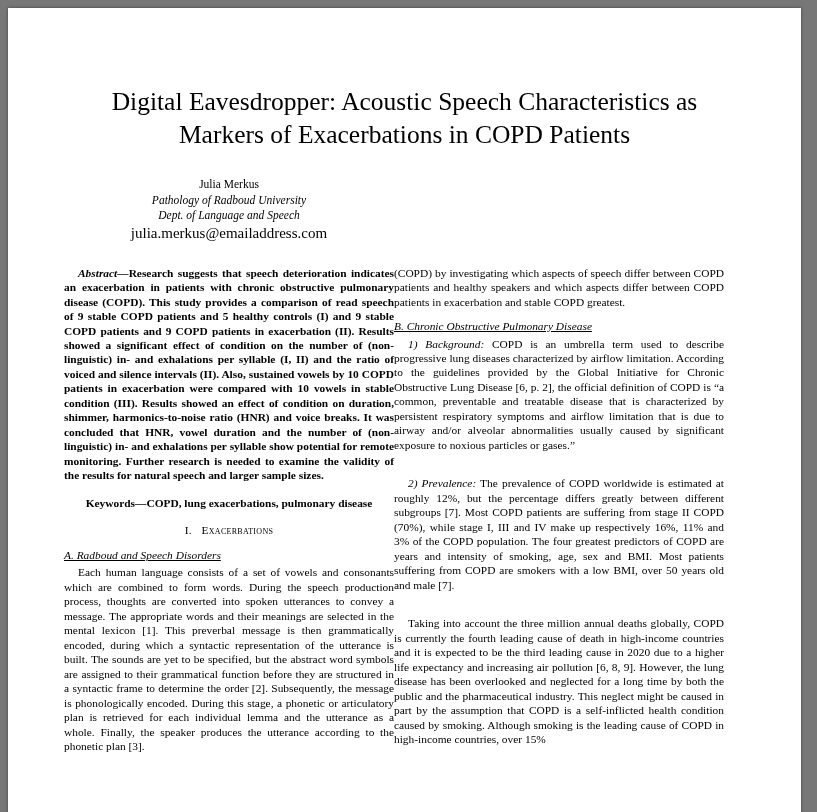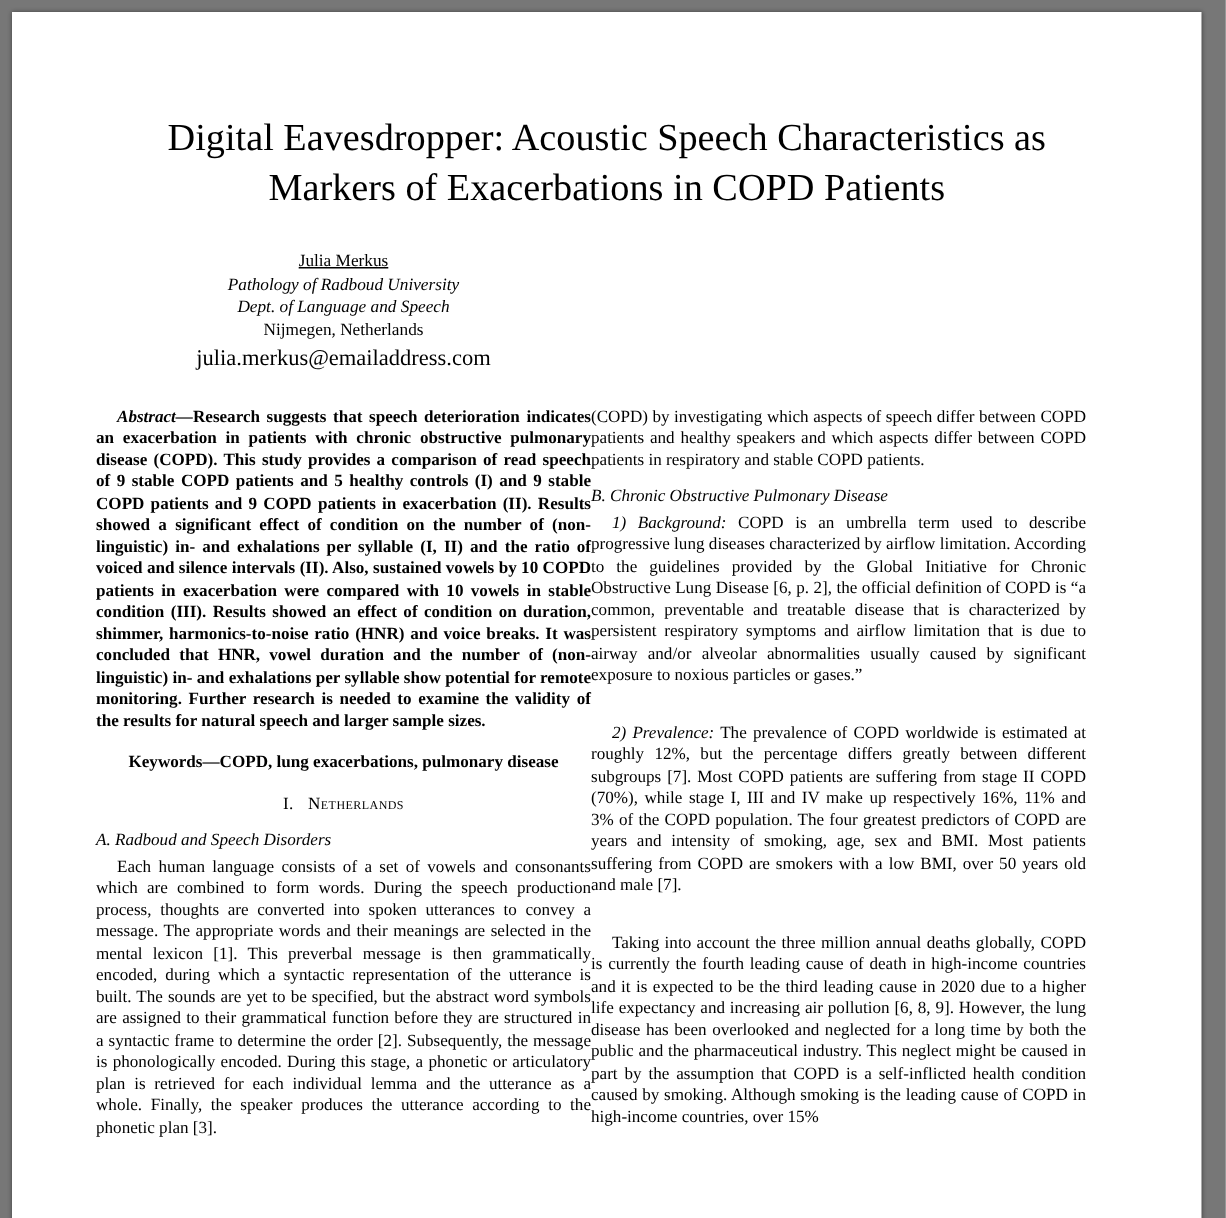--- a/index.html
+++ b/index.html
@@ -21,33 +21,32 @@
     height: 1030px;
     background: #ffffff;
     box-shadow: 0 0 3px rgba(0,0,0,0.45);
     box-sizing: border-box;
     padding: 52px 56px 0 56px;
   }
   .title {
     font-size: 25.5px;
     line-height: 1.28;
     text-align: center;
-    margin: 16px 22px 0 22px;
+    margin: 26px 22px 0 22px;
     font-weight: normal;
     font-family: "Liberation Serif", serif;
   }
   .author-block {
     text-align: center;
     margin-top: 26px;
     width: 330px;
   }
   .author-name {
     font-size: 11.5px;
     line-height: 1.34;
-    text-decoration: underline;
   }
   .author-affil {
     font-size: 11.5px;
     font-style: italic;
     line-height: 1.34;
   }
   .author-loc {
     font-size: 11.5px;
     line-height: 1.34;
   }
@@ -92,57 +91,57 @@
     font-size: 11.4px;
     font-variant: small-caps;
     letter-spacing: 0.3px;
     text-indent: 0;
   }
   .subsec-head {
     font-style: italic;
     margin-top: 10px;
     margin-bottom: 3px;
     text-indent: 0;
+    text-decoration: underline;
   }
   .para-lead-italic {
     font-style: italic;
   }
   .gap { margin-top: 24px; }
 </style>
 </head>
 <body>
 
 <div class="page">
 
   <h1 class="title">Digital Eavesdropper: Acoustic Speech Characteristics as Markers of Exacerbations in COPD Patients</h1>
 
   <div class="author-block">
     <div class="author-name">Julia Merkus</div>
     <div class="author-affil">Pathology of Radboud University</div>
     <div class="author-affil">Dept. of Language and Speech</div>
-    <div class="author-loc">Nijmegen, Netherlands</div>
     <div class="author-mail">julia.merkus@emailaddress.com</div>
   </div>
 
   <div class="columns">
 
     <div class="col">
       <p class="abstract"><span class="lead">Abstract—</span><span>Research suggests that speech deterioration indicates an exacerbation in patients with chronic obstructive pulmonary disease (COPD). This study provides a comparison of read speech of 9 stable COPD patients and 5 healthy controls (I) and 9 stable COPD patients and 9 COPD patients in exacerbation (II). Results showed a significant effect of condition on the number of (non-linguistic) in- and exhalations per syllable (I, II) and the ratio of voiced and silence intervals (II). Also, sustained vowels by 10 COPD patients in exacerbation were compared with 10 vowels in stable condition (III). Results showed an effect of condition on duration, shimmer, harmonics-to-noise ratio (HNR) and voice breaks. It was concluded that HNR, vowel duration and the number of (non-linguistic) in- and exhalations per syllable show potential for remote monitoring. Further research is needed to examine the validity of the results for natural speech and larger sample sizes.</span></p>
 
       <p class="keywords">Keywords—COPD, lung exacerbations, pulmonary disease</p>
 
-      <p class="sec-head"><span>I.</span>&nbsp;&nbsp;&nbsp;<span>Netherlands</span></p>
+      <p class="sec-head"><span>I.</span>&nbsp;&nbsp;&nbsp;<span>Exacerbations</span></p>
 
       <p class="subsec-head">A.  Radboud and Speech Disorders</p>
 
       <p>Each human language consists of a set of vowels and consonants which are combined to form words. During the speech production process, thoughts are converted into spoken utterances to convey a message. The appropriate words and their meanings are selected in the mental lexicon [1]. This preverbal message is then grammatically encoded, during which a syntactic representation of the utterance is built. The sounds are yet to be specified, but the abstract word symbols are assigned to their grammatical function before they are structured in a syntactic frame to determine the order [2]. Subsequently, the message is phonologically encoded. During this stage, a phonetic or articulatory plan is retrieved for each individual lemma and the utterance as a whole. Finally, the speaker produces the utterance according to the phonetic plan [3].</p>
     </div>
 
     <div class="col">
-      <p class="noindent">(COPD) by investigating which aspects of speech differ between COPD patients and healthy speakers and which aspects differ between COPD patients in respiratory and stable COPD patients.</p>
+      <p class="noindent">(COPD) by investigating which aspects of speech differ between COPD patients and healthy speakers and which aspects differ between COPD patients in exacerbation and stable COPD greatest.</p>
 
       <p class="subsec-head">B.  Chronic Obstructive Pulmonary Disease</p>
 
       <p><span class="para-lead-italic">1) Background:</span><span> COPD is an umbrella term used to describe progressive lung diseases characterized by airflow limitation. According to the guidelines provided by the Global Initiative for Chronic Obstructive Lung Disease [6, p. 2], the official definition of COPD is “a common, preventable and treatable disease that is characterized by persistent respiratory symptoms and airflow limitation that is due to airway and/or alveolar abnormalities usually caused by significant exposure to noxious particles or gases.”</span></p>
 
       <p class="gap"><span class="para-lead-italic">2) Prevalence:</span><span> The prevalence of COPD worldwide is estimated at roughly 12%, but the percentage differs greatly between different subgroups [7]. Most COPD patients are suffering from stage II COPD (70%), while stage I, III and IV make up respectively 16%, 11% and 3% of the COPD population. The four greatest predictors of COPD are years and intensity of smoking, age, sex and BMI. Most patients suffering from COPD are smokers with a low BMI, over 50 years old and male [7].</span></p>
 
       <p class="gap">Taking into account the three million annual deaths globally, COPD is currently the fourth leading cause of death in high-income countries and it is expected to be the third leading cause in 2020 due to a higher life expectancy and increasing air pollution [6, 8, 9]. However, the lung disease has been overlooked and neglected for a long time by both the public and the pharmaceutical industry. This neglect might be caused in part by the assumption that COPD is a self-inflicted health condition caused by smoking. Although smoking is the leading cause of COPD in high-income countries, over 15%</p>
     </div>
 

